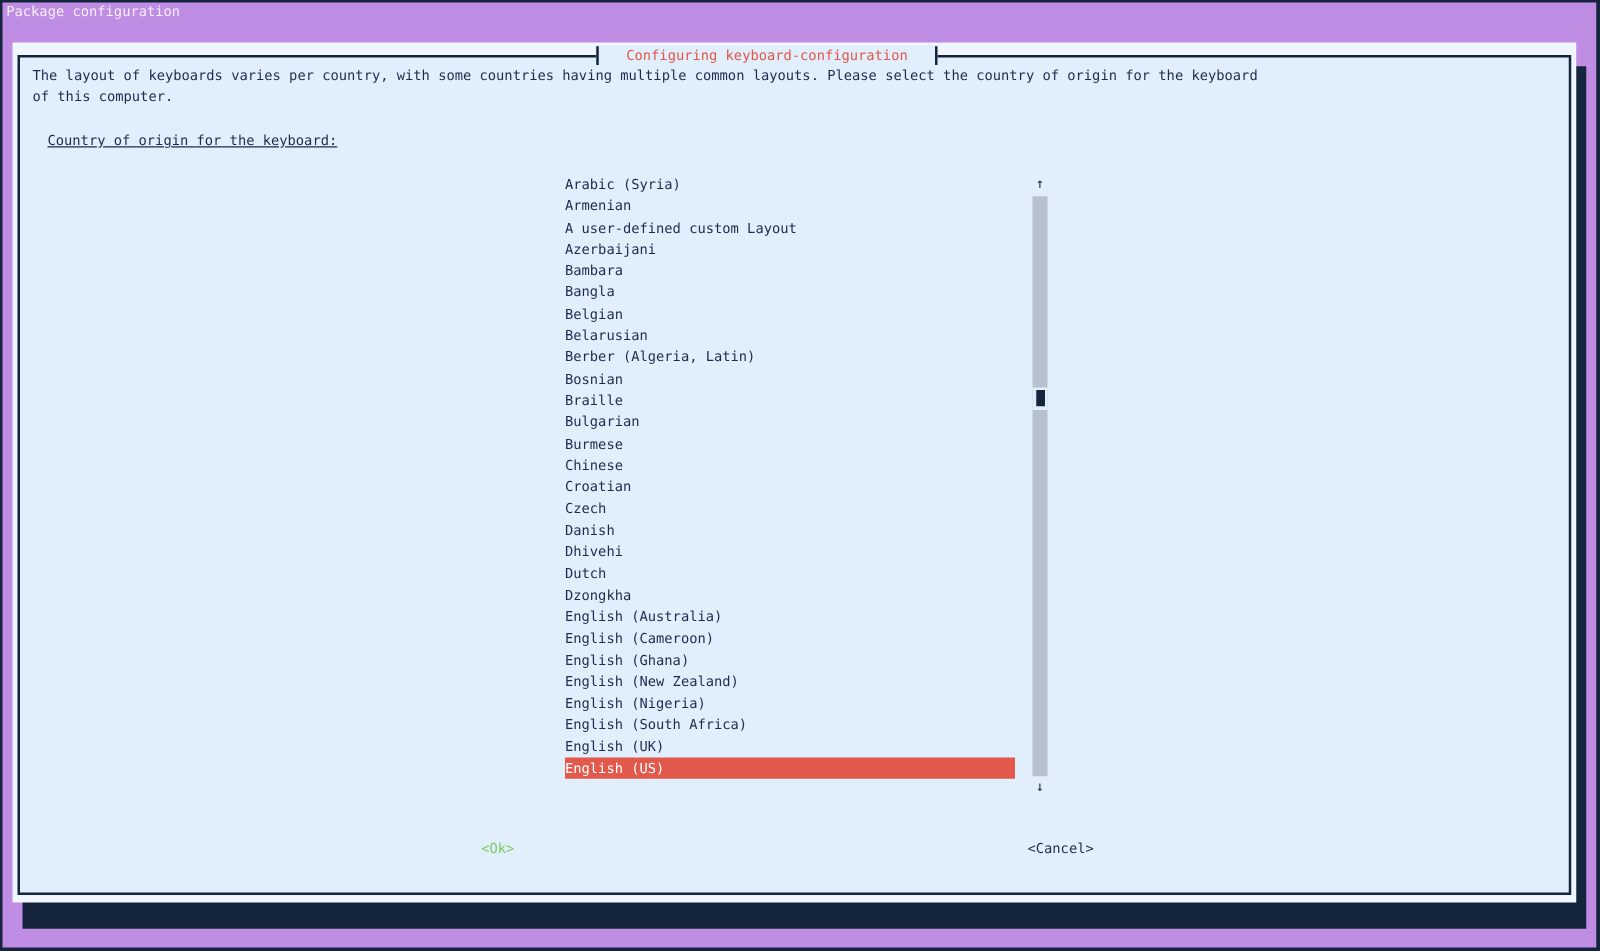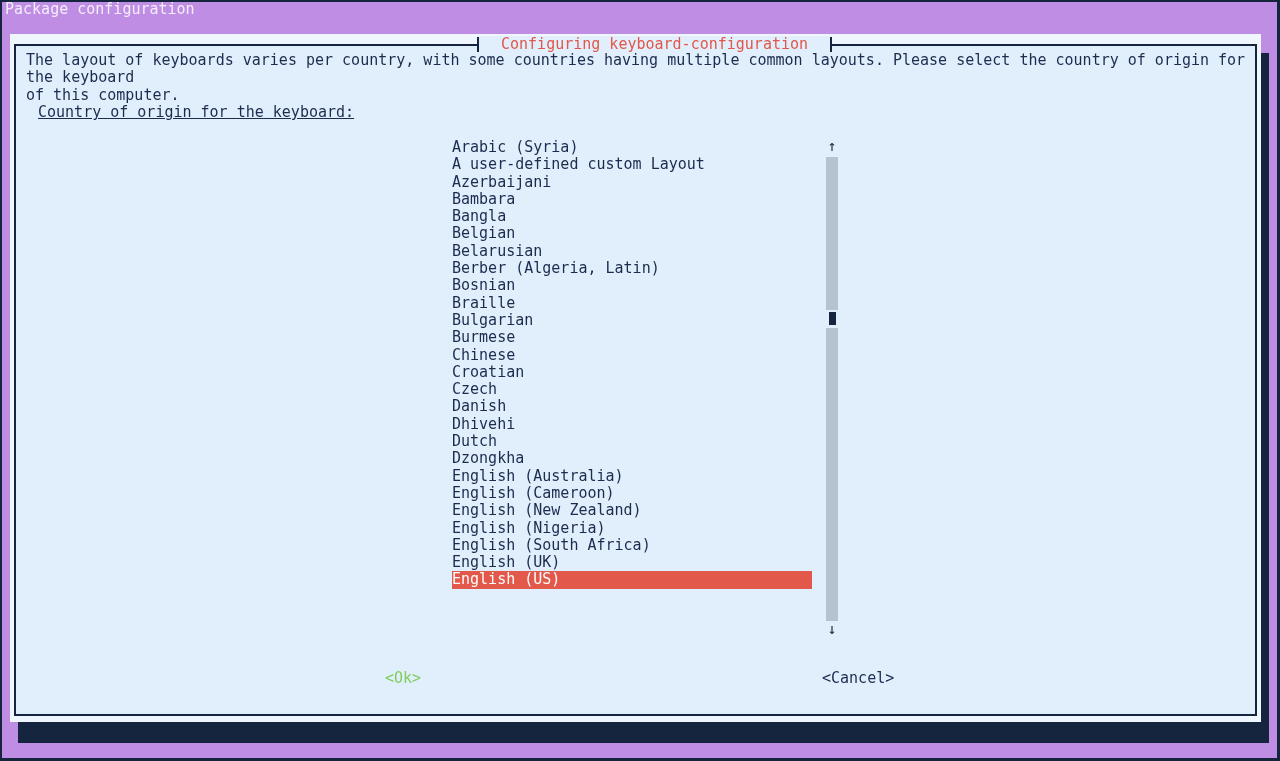--- a/index.html
+++ b/index.html
@@ -3,21 +3,21 @@
 <meta charset="utf-8">
 <style>
   html,body { margin:0; padding:0; background:#000; }
   .screen {
     position:relative;
     width:1280px; height:761px;
     background:#bf8de3;
     box-shadow: inset 0 0 0 2px #16253e, inset -3px 0 0 #16253e, inset 0 -3px 0 #16253e;
     overflow:hidden;
     font-family:"DejaVu Sans Mono", monospace;
-    font-size:15px;
+    font-size:11px;
     line-height:17.3px;
     color:#1c2c4e;
   }
   .hdr {
     position:absolute; left:5px; top:1px;
     color:#f4eefb; white-space:pre;
   }
   .dialog-shadow {
     position:absolute; left:18px; top:53px;
     width:1251px; height:690px;
@@ -86,40 +86,42 @@
     <span class="tick"></span>
   </div>
 
   <div class="txt intro">The layout of keyboards varies per country, with some countries having multiple common layouts. Please select the country of origin for the keyboard
 of this computer.</div>
 
   <div class="txt prompt">Country of origin for the keyboard:</div>
 
   <div class="country-list">
       <div class="list-item">Arabic (Syria)</div>
+      <div class="list-item">Armenian</div>
       <div class="list-item">A user-defined custom Layout</div>
       <div class="list-item">Azerbaijani</div>
       <div class="list-item">Bambara</div>
       <div class="list-item">Bangla</div>
       <div class="list-item">Belgian</div>
       <div class="list-item">Belarusian</div>
       <div class="list-item">Berber (Algeria, Latin)</div>
       <div class="list-item">Bosnian</div>
       <div class="list-item">Braille</div>
       <div class="list-item">Bulgarian</div>
       <div class="list-item">Burmese</div>
       <div class="list-item">Chinese</div>
       <div class="list-item">Croatian</div>
       <div class="list-item">Czech</div>
       <div class="list-item">Danish</div>
       <div class="list-item">Dhivehi</div>
       <div class="list-item">Dutch</div>
       <div class="list-item">Dzongkha</div>
       <div class="list-item">English (Australia)</div>
       <div class="list-item">English (Cameroon)</div>
+      <div class="list-item">English (Ghana)</div>
       <div class="list-item">English (New Zealand)</div>
       <div class="list-item">English (Nigeria)</div>
       <div class="list-item">English (South Africa)</div>
       <div class="list-item">English (UK)</div>
       <div class="list-item selected">English (US)</div>
     </div>
 
   <div class="scroll-arrow up-arrow">↑</div>
   <div class="scrollbar-track"></div>
   <div class="scrollbar-thumb">

